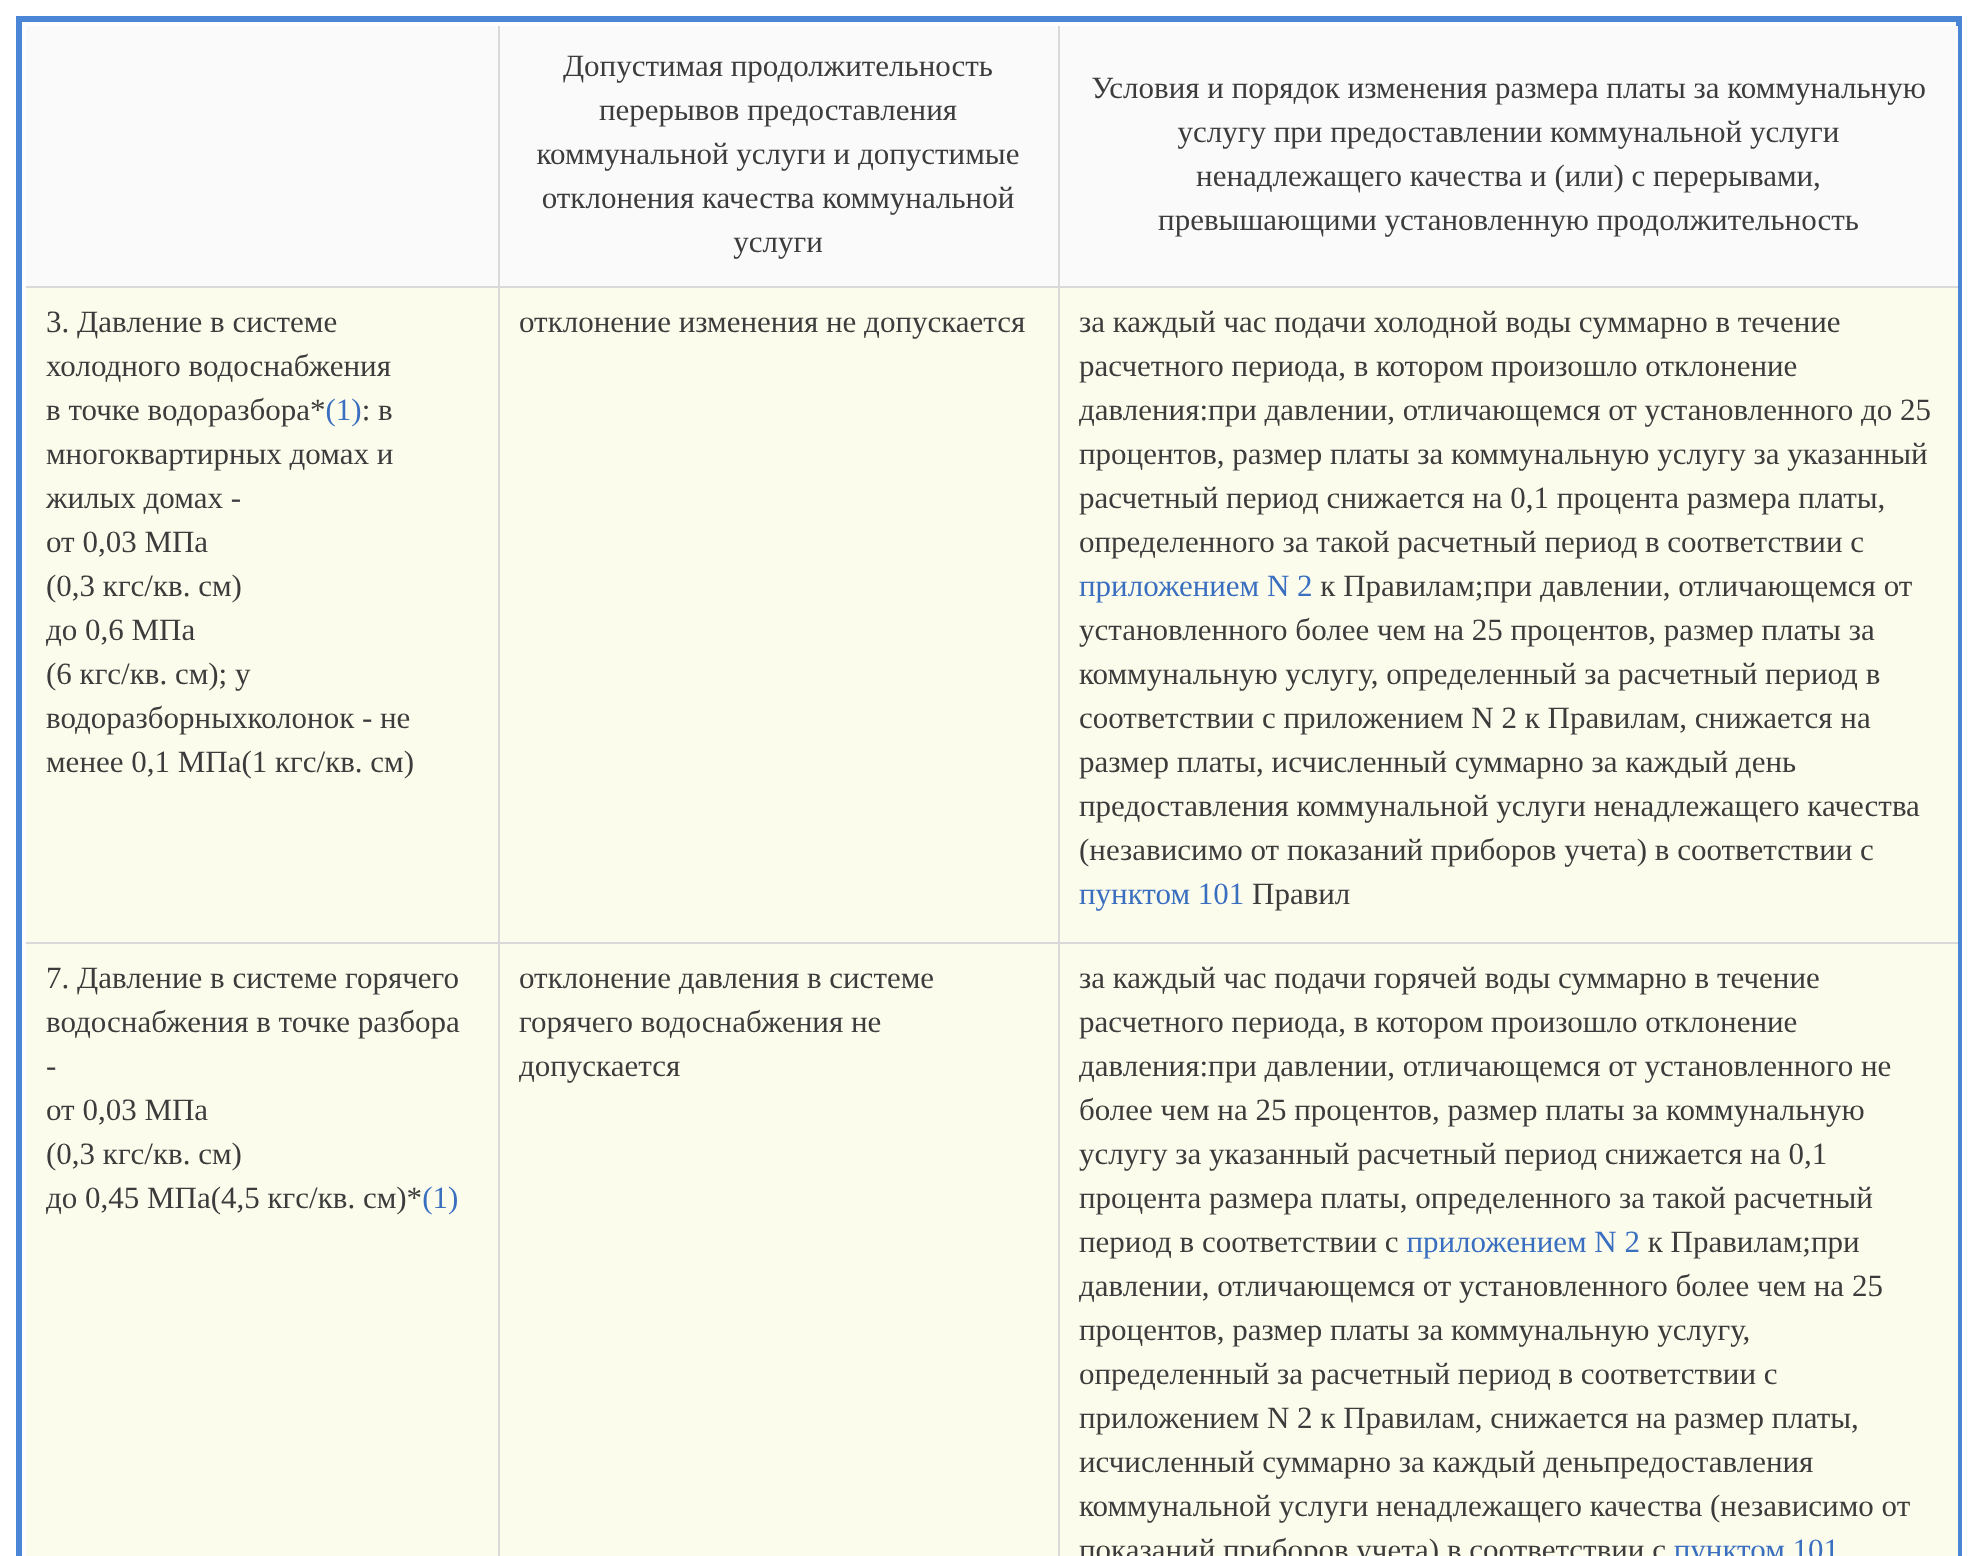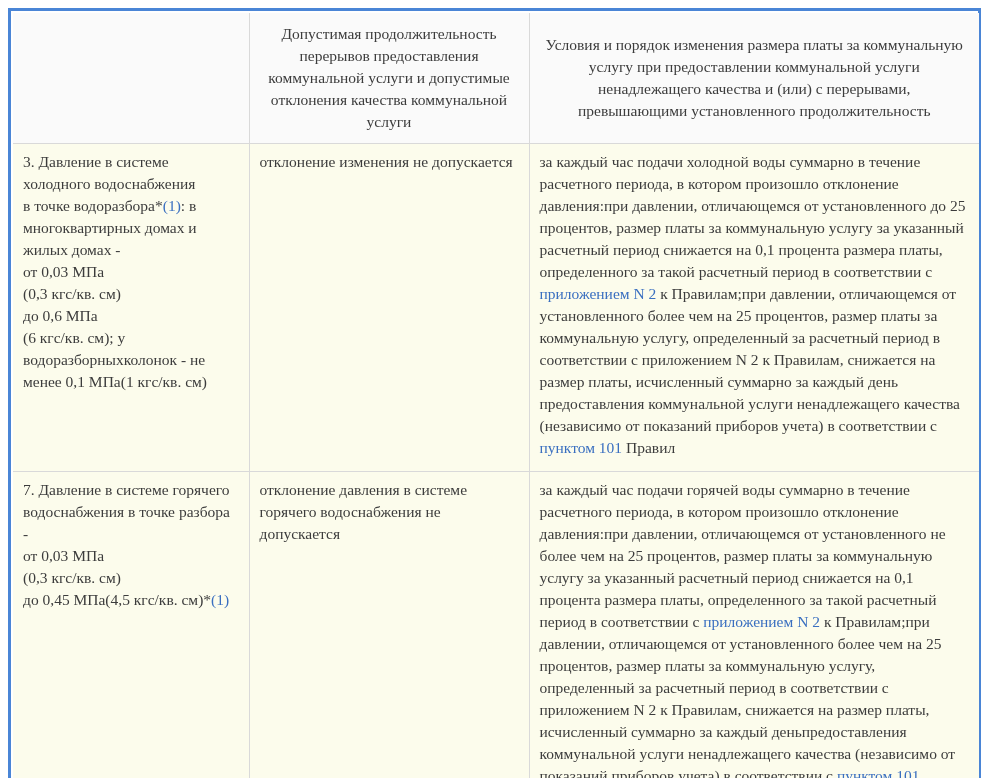--- a/index.html
+++ b/index.html
@@ -64,21 +64,21 @@
   <table class="doc-table">
     <colgroup>
       <col class="c1">
       <col class="c2">
       <col class="c3">
     </colgroup>
     <thead>
       <tr>
         <th></th>
         <th>Допустимая продолжительность перерывов предоставления коммунальной услуги и допустимые отклонения качества коммунальной услуги</th>
-        <th>Условия и порядок изменения размера платы за коммунальную услугу при предоставлении коммунальной услуги ненадлежащего качества и (или) с перерывами, превышающими установленного продолжительность</th>
+        <th>Условия и порядок изменения размера платы за коммунальную услугу при предоставлении коммунальной услуги ненадлежащего качества и (или) с перерывами, превышающими установленную продолжительность</th>
       </tr>
     </thead>
     <tbody>
       <tr class="row-cold">
         <td>3. Давление в системе холодного водоснабжения<br>в точке водоразбора*<a class="doc-link" href="#">(1)</a>: в многоквартирных домах и жилых домах -<br>от 0,03 МПа<br>(0,3 кгс/кв. см)<br>до 0,6 МПа<br>(6 кгс/кв. см); у водоразборныхколонок - не менее 0,1 МПа(1 кгс/кв. см)</td>
         <td>отклонение изменения не допускается</td>
         <td>за каждый час подачи холодной воды суммарно в течение расчетного периода, в котором произошло отклонение давления:при давлении, отличающемся от установленного до 25 процентов, размер платы за коммунальную услугу за указанный расчетный период снижается на 0,1 процента размера платы, определенного за такой расчетный период в соответствии с <a class="doc-link" href="#">приложением N 2</a> к Правилам;при давлении, отличающемся от установленного более чем на 25 процентов, размер платы за коммунальную услугу, определенный за расчетный период в соответствии с приложением N 2 к Правилам, снижается на размер платы, исчисленный суммарно за каждый день предоставления коммунальной услуги ненадлежащего качества (независимо от показаний приборов учета) в соответствии с <a class="doc-link" href="#">пунктом 101</a> Правил</td>
       </tr>
       <tr class="row-hot">
         <td>7. Давление в системе горячего водоснабжения в точке разбора -<br>от 0,03 МПа<br>(0,3 кгс/кв. см)<br>до 0,45 МПа(4,5 кгс/кв. см)*<a class="doc-link" href="#">(1)</a></td>

